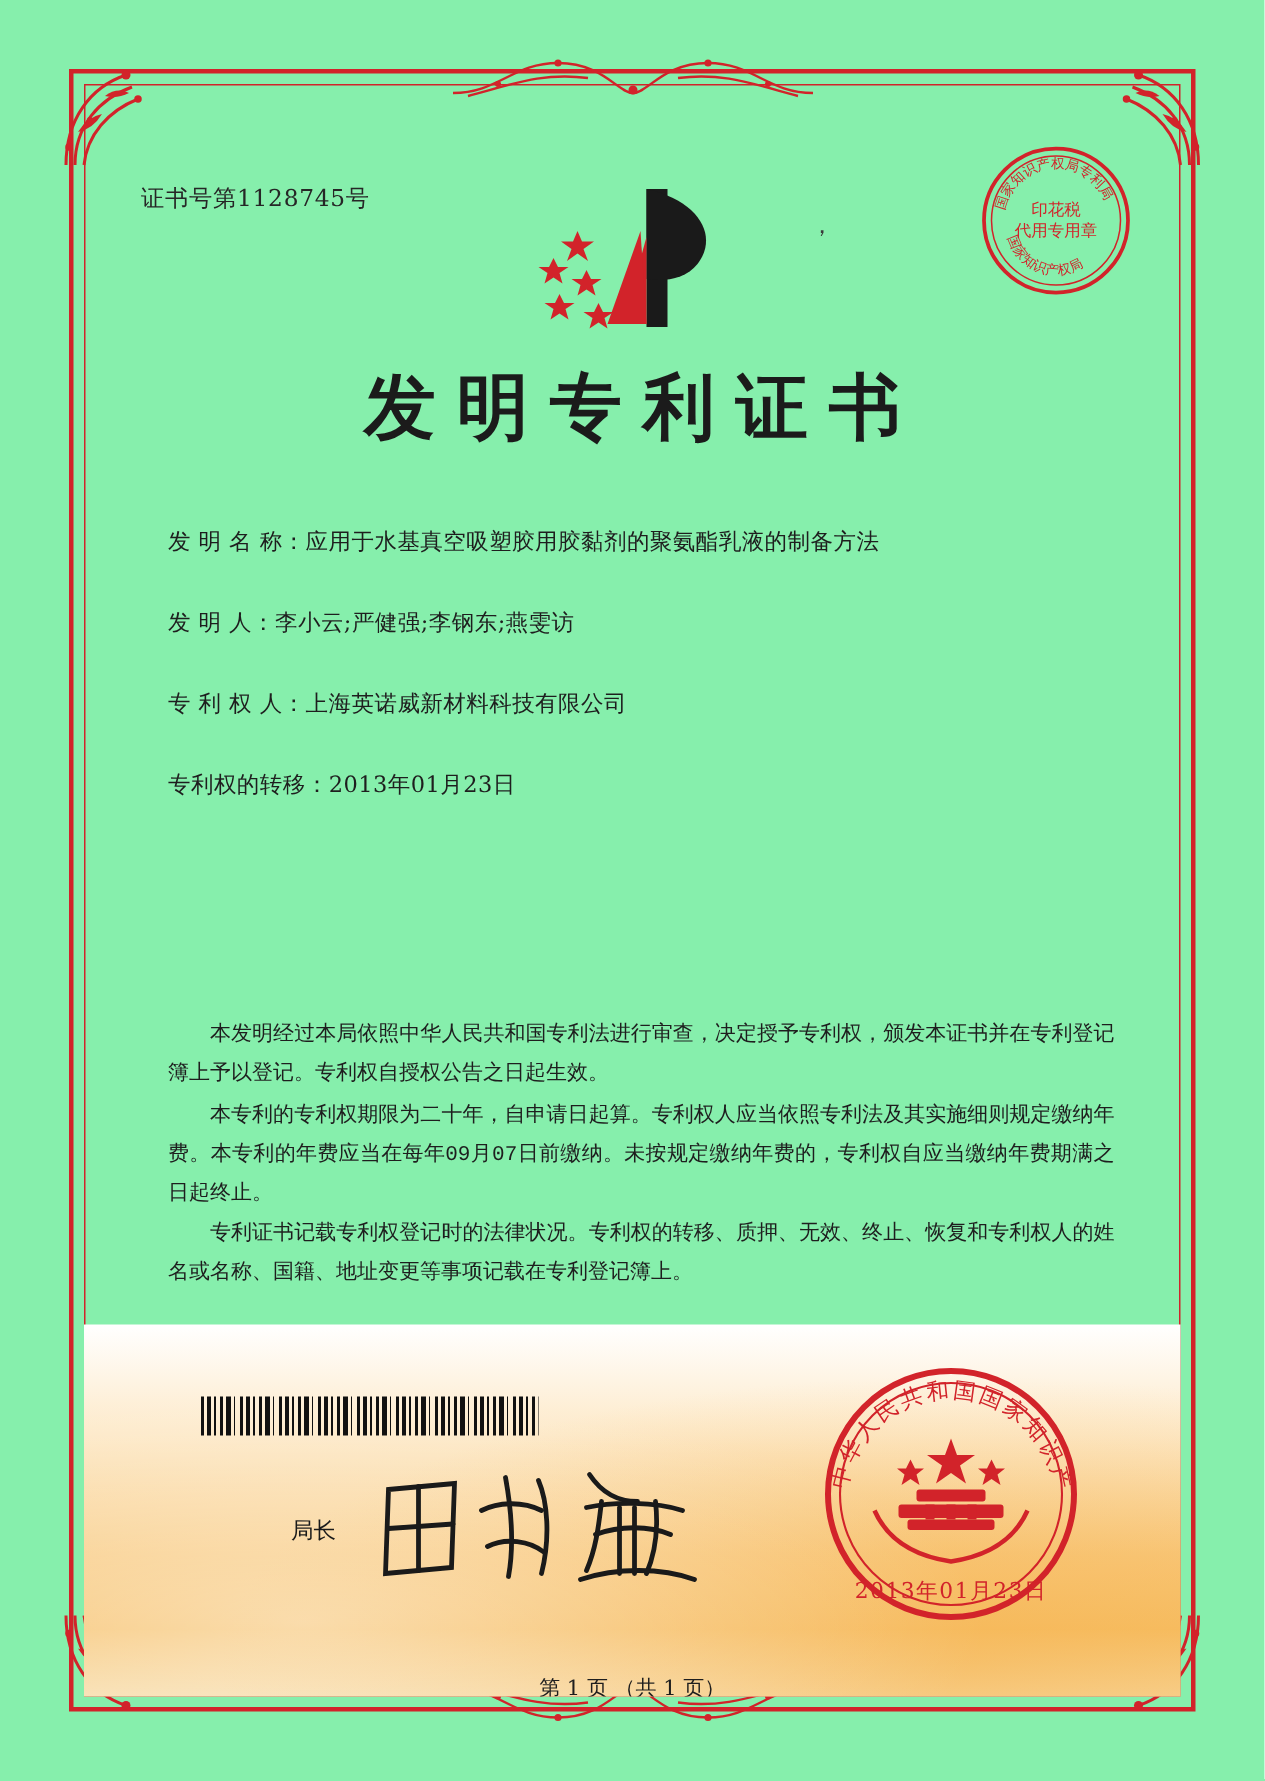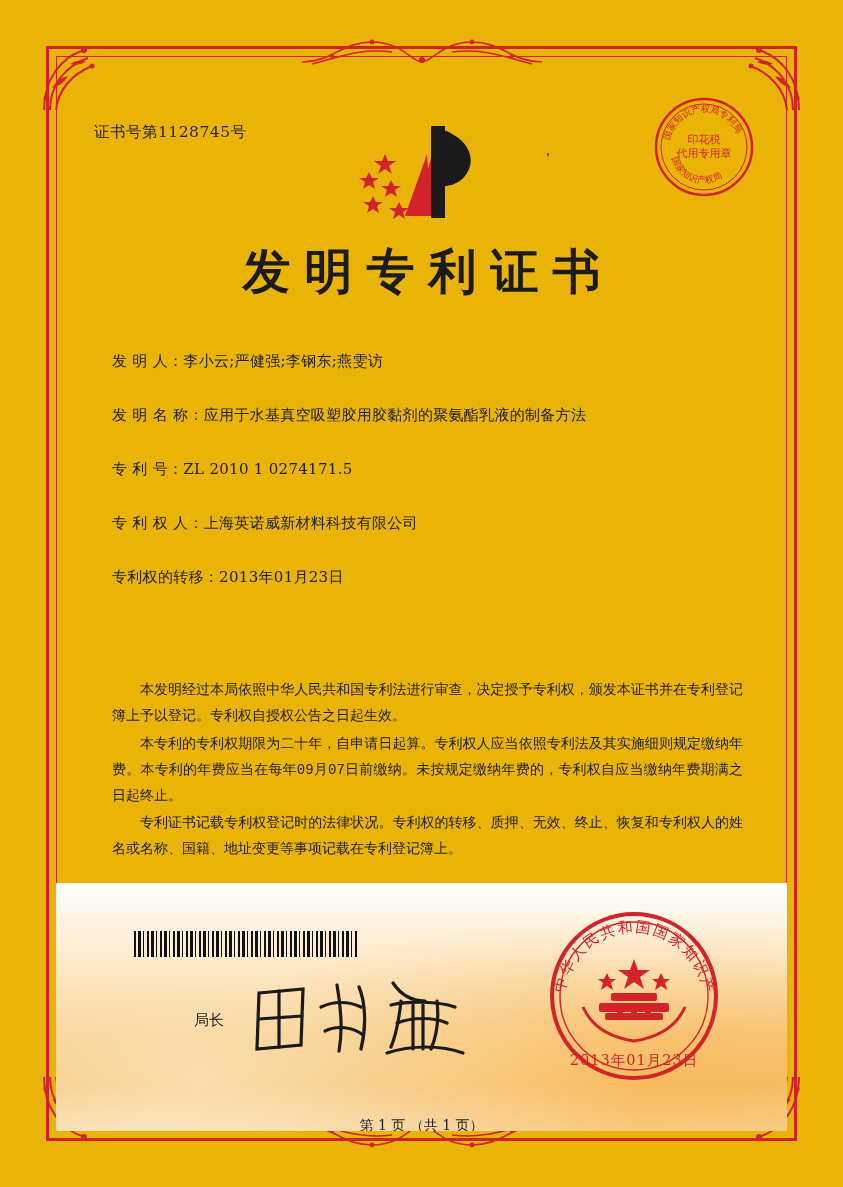--- a/index.html
+++ b/index.html
@@ -8,21 +8,21 @@
     background: #ffffff;
   }
   body {
     font-family: "DejaVu Sans", sans-serif;
   }
   .page {
     position: relative;
     width: 843px;
     height: 1187px;
     margin: 0 auto;
-    background: #eab308;
+    background: #86efac;
     overflow: hidden;
   }
 
   
   .border-outer {
     position: absolute;
     left: 46px;
     top: 46px;
     right: 46px;
     bottom: 46px;
@@ -390,27 +390,24 @@
         </text>
         <text x="53" y="49" text-anchor="middle" font-size="11" fill="#d2232a" font-family="DejaVu Serif, serif">印花税</text>
         <text x="53" y="63" text-anchor="middle" font-size="11" fill="#d2232a" font-family="DejaVu Serif, serif">代用专用章</text>
       </svg>
     </div>
 
     <div class="doc-title">发明专利证书</div>
 
     <div class="fields">
       <div class="field-row">
-        <span class="field-label">发 明 人：</span><span class="field-value">李小云;严健强;李钢东;燕雯访</span>
-      </div>
-      <div class="field-row">
         <span class="field-label">发 明 名 称：</span><span class="field-value">应用于水基真空吸塑胶用胶黏剂的聚氨酯乳液的制备方法</span>
       </div>
       <div class="field-row">
-        <span class="field-label">专 利 号：</span><span class="field-value">ZL 2010 1 0274171.5</span>
+        <span class="field-label">发 明 人：</span><span class="field-value">李小云;严健强;李钢东;燕雯访</span>
       </div>
       <div class="field-row">
         <span class="field-label">专 利 权 人：</span><span class="field-value">上海英诺威新材料科技有限公司</span>
       </div>
       <div class="field-row">
         <span class="field-label">专利权的转移：</span><span class="field-value">2013年01月23日</span>
       </div>
     </div>
 
     <div class="paragraphs">

